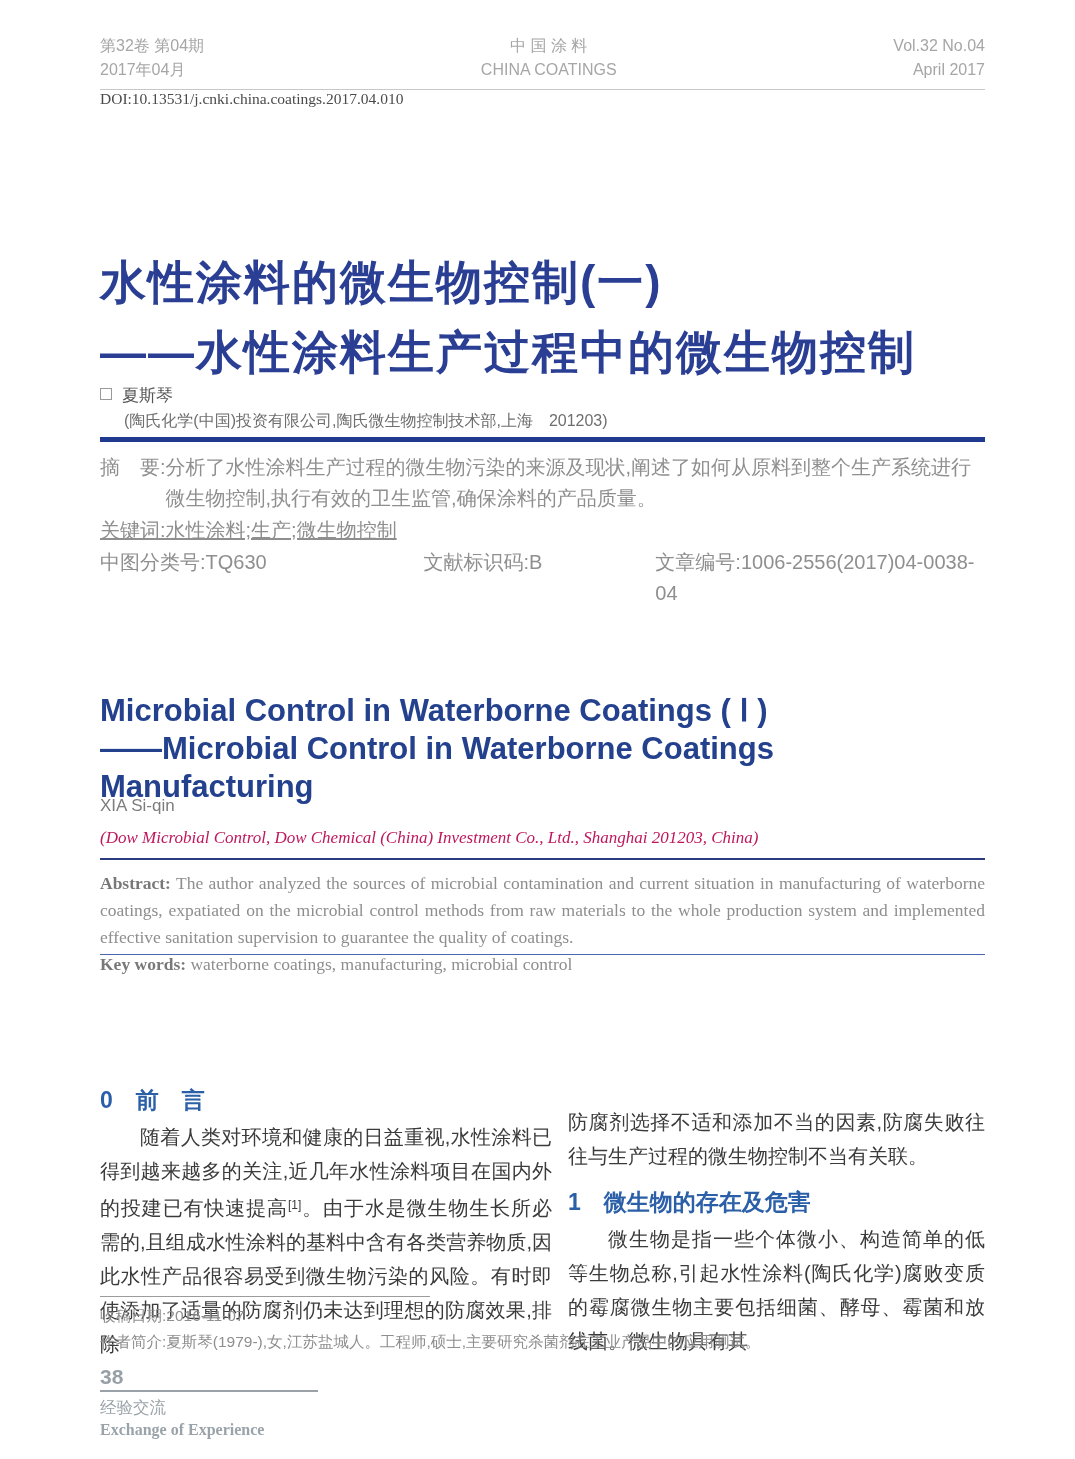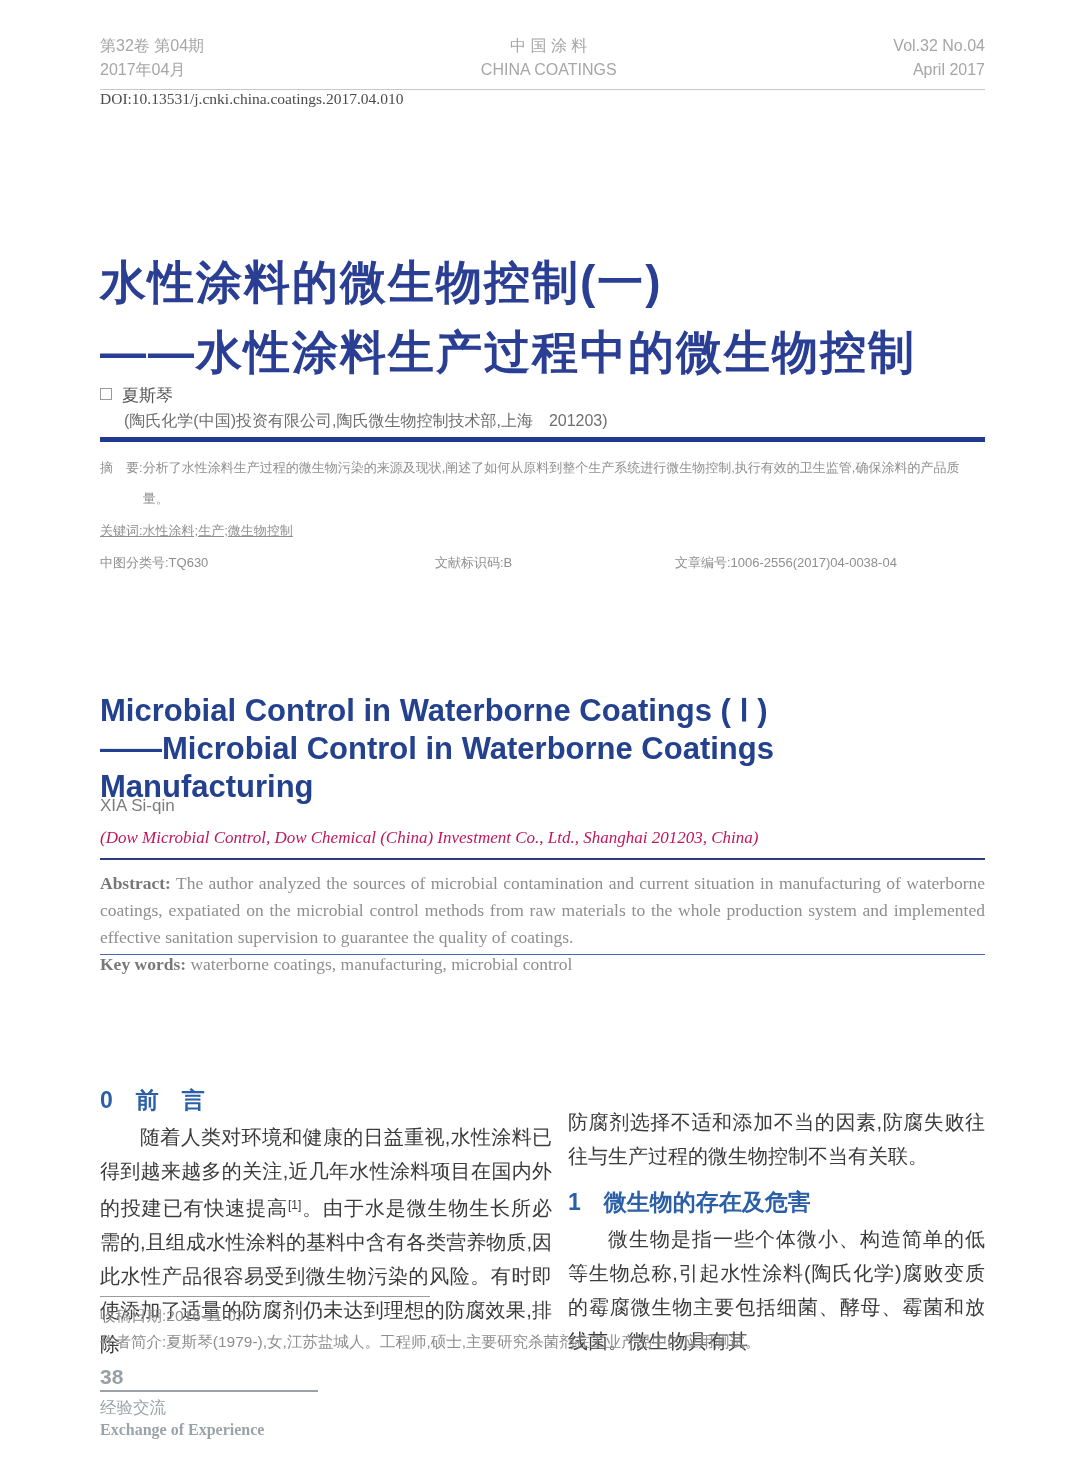--- a/index.html
+++ b/index.html
@@ -21,21 +21,21 @@
   .title-cn .l2 { margin-top: 12px; }
 
   
   .author-cn { top: 384px; font-size: 17px; color: #555; }
   .author-cn .sq { display: inline-block; width: 12px; height: 12px; border: 1px solid #9a9a9a;
                    margin-right: 10px; vertical-align: 1px; }
   .affil-cn { top: 411px; padding-left: 24px; font-size: 16px; color: #6e6e6e; }
   .rule-thick { top: 437px; height: 5px; background: #203a8f; }
 
   
-  .meta-cn { top: 452px; color: #8f8f8f; font-size: 13px; line-height: 31px; }
+  .meta-cn { top: 452px; color: #8f8f8f; font-size: 20px; line-height: 31px; }
   .meta-cn .row-abs { display: flex; }
   .meta-cn .lbl { white-space: nowrap; }
   .meta-cn .kw { margin-top: 1px; text-decoration: underline; }
   .meta-cn .cls { display: flex; margin-top: 1px; }
   .meta-cn .cls .c1 { width: 335px; }
   .meta-cn .cls .c2 { width: 240px; }
 
   
   .title-en { top: 692px; color: #24418e; font-weight: bold; font-size: 31px; line-height: 38px; }
   .title-en .l2 { margin-top: 0; }

